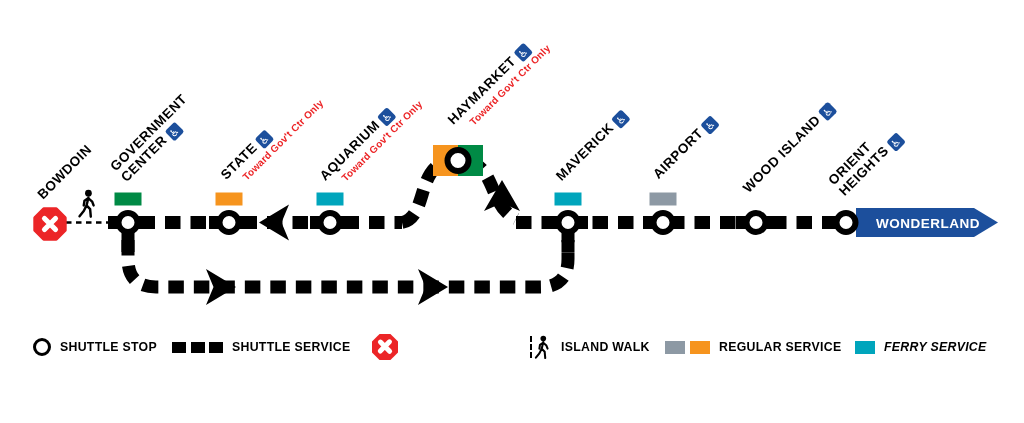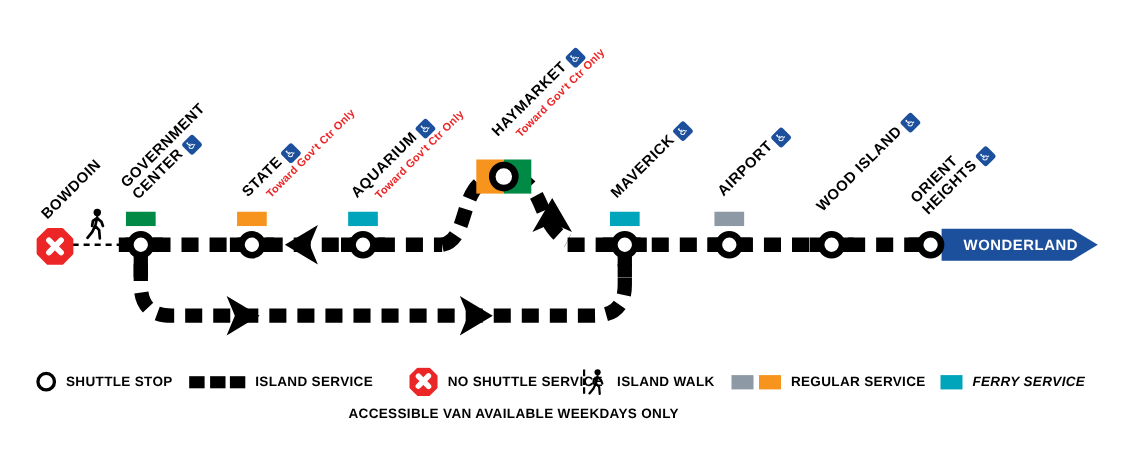--- a/index.html
+++ b/index.html
@@ -171,25 +171,24 @@
       <div class="legend-item" style="left: 33px;">
     <span class="legend-icon lg-stop"></span>
     <span class="legend-label">SHUTTLE STOP</span>
   </div>
       <div class="legend-item" style="left: 172px;">
     <span class="legend-icon lg-dashes">
           <i></i>
           <i></i>
           <i></i>
         </span>
-    <span class="legend-label">ISLAND SERVICE</span>
+    <span class="legend-label">SHUTTLE SERVICE</span>
   </div>
       <div class="legend-item" style="left: 372px;">
     <span class="legend-icon lg-no"></span>
-    <span class="legend-label">NO SHUTTLE SERVICE</span>
   </div>
       <div class="legend-item" style="left: 530px;">
     <span class="legend-icon lg-walk">
           <span class="walk-dash"></span>
           <svg width="19" height="25">
             <use href="#walker" width="19" height="25"></use>
           </svg>
         </span>
     <span class="legend-label">ISLAND WALK</span>
   </div>
@@ -200,14 +199,13 @@
         </span>
     <span class="legend-label">REGULAR SERVICE</span>
   </div>
       <div class="legend-item" style="left: 855px; font-style: italic;">
     <span class="legend-icon lg-swatches">
           <span class="lg-swatch" style="background: rgb(0, 165, 188);"></span>
         </span>
     <span class="legend-label">FERRY SERVICE</span>
   </div>
     </div>
-  <div id="caption">ACCESSIBLE VAN AVAILABLE WEEKDAYS ONLY</div>
 </div>
 
 </body></html>

